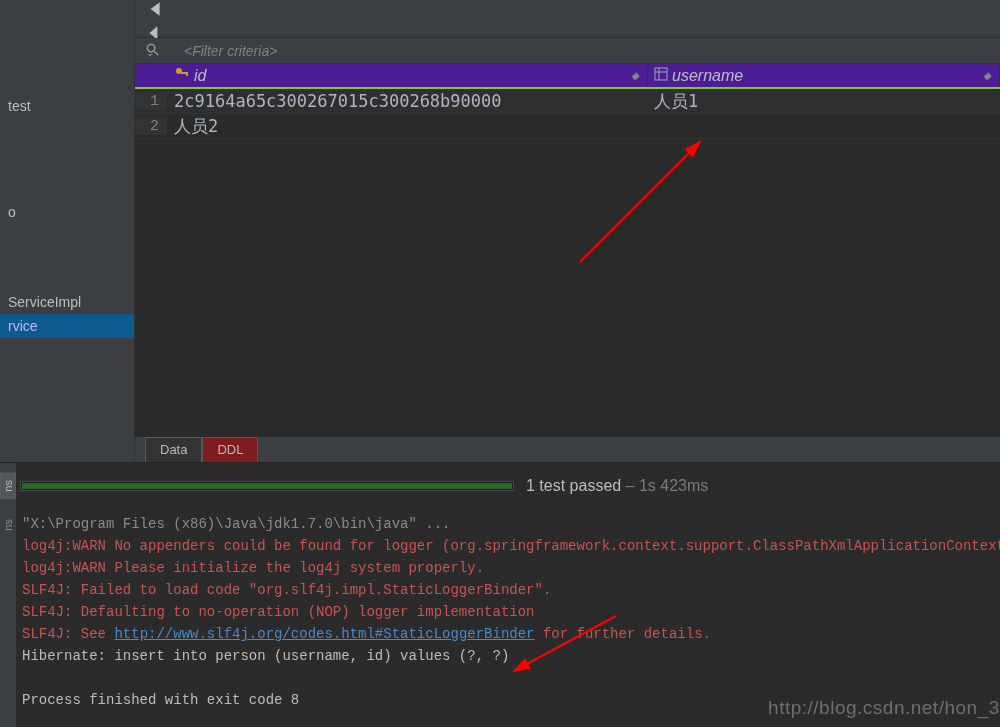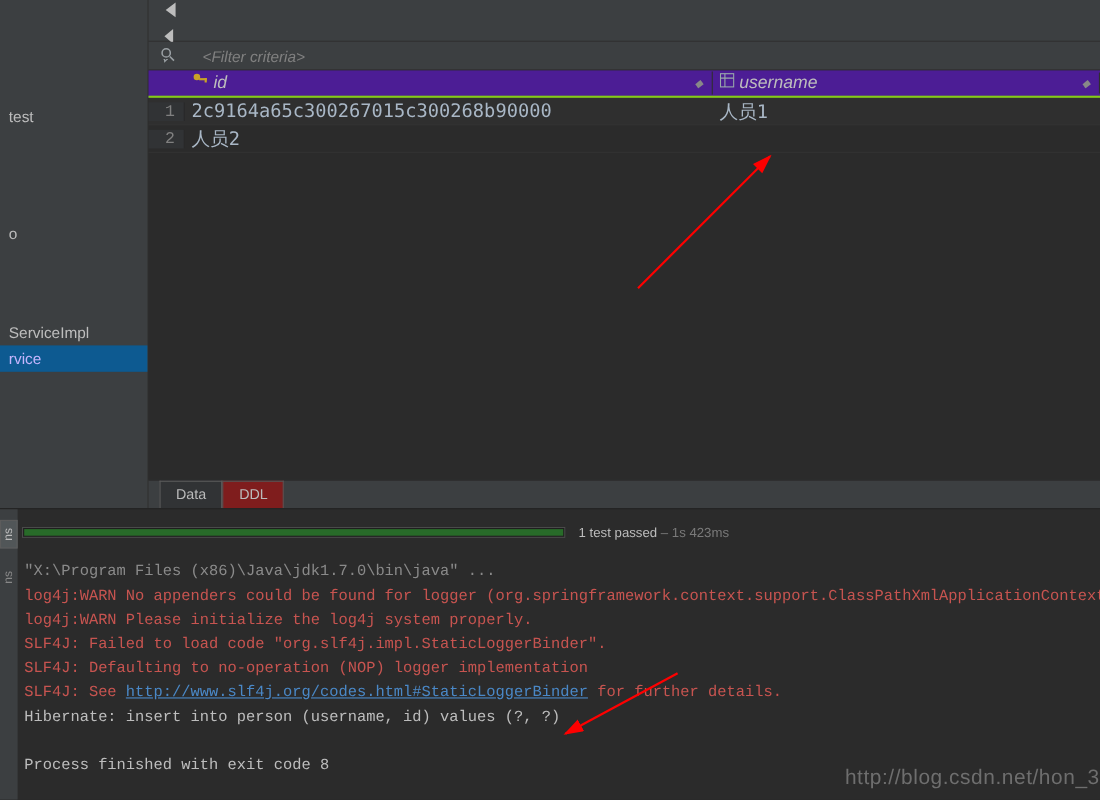--- a/index.html
+++ b/index.html
@@ -53,21 +53,21 @@
 
   
   .bottom { flex:1; display:flex; background:#2b2b2b; border-top:1px solid #242424;}
   .run-gutter { width:22px; background:#3c3f41; display:flex; flex-direction:column; align-items:center; padding-top:10px; gap:14px;}
   .run-gutter .tabv { writing-mode: vertical-rl; transform: rotate(180deg); font-size:11px; color:#bbb; background:#515658; padding:6px 1px; border:1px solid #5c5c5c;}
   .run-body { flex:1; display:flex; flex-direction:column; }
 
   .test-bar { display:flex; align-items:center; gap:12px; padding:14px 4px 14px 4px; }
   .progress { flex:0 0 494px; height:10px; background:#1e1e1e; border:1px solid #4a4a4a; position:relative;}
   .progress .fill { position:absolute; inset:1px; background:#286b29; }
-  .test-status { font-size:12px;}
+  .test-status { font-size:16px;}
   .test-status .pass{color:#bdbdbd;}
   .test-status .dim{color:#7a7a7a;}
 
   .console { flex:1; padding:4px 0 0 6px; font-family: "SimSun","NSimSun","Courier New",monospace; font-size:14px; line-height:22px; white-space:pre; overflow:hidden;}
   .c-dim { color:#8a8a8a;}
   .c-red { color:#c75450;}
   .c-link{ color:#4a88c7; text-decoration: underline; margin-top: 24px;}
   .c-plain{ color:#bdbdbd;margin-top:40px;}
 
   .console-wrap { position:relative; flex:1; }

